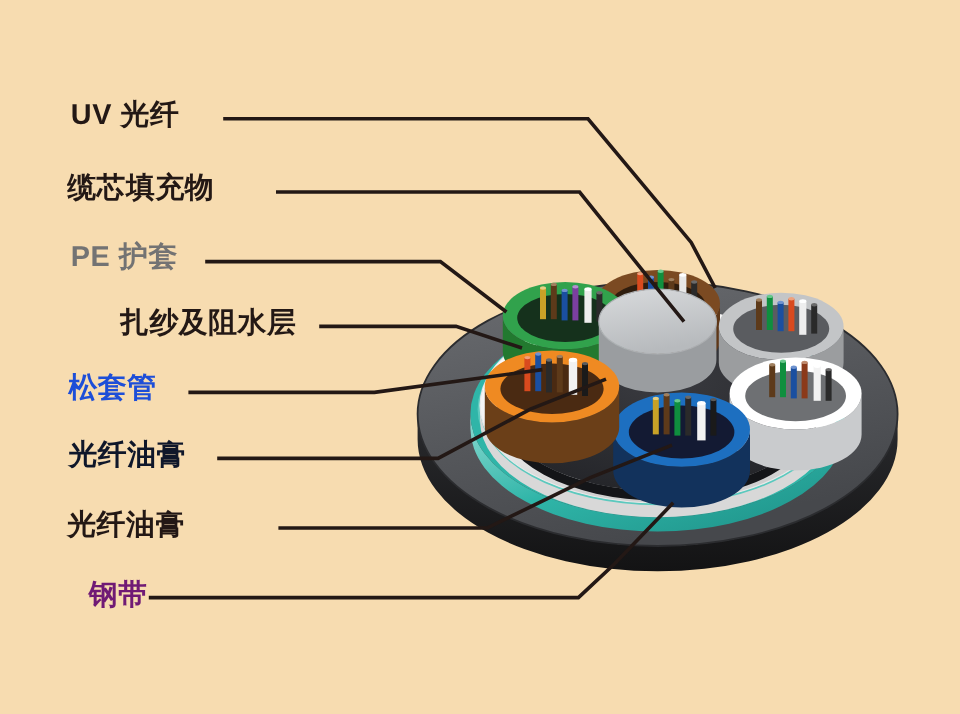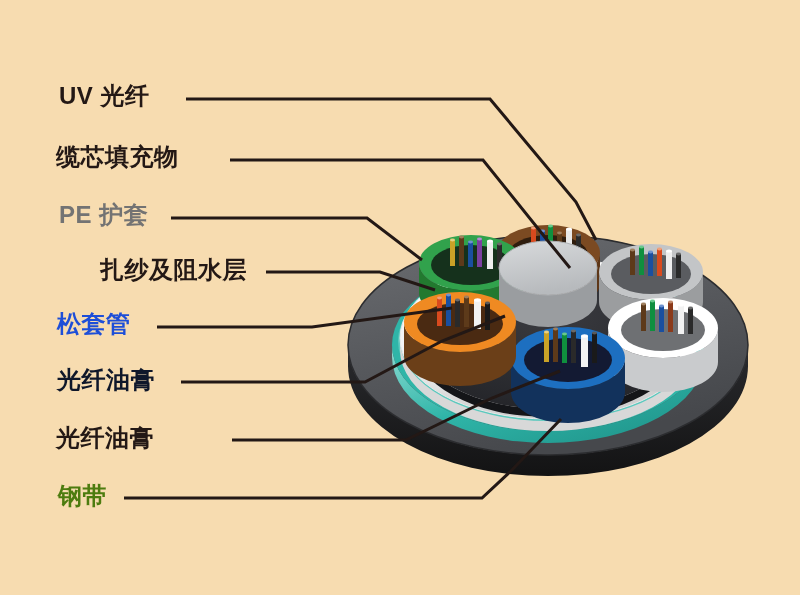--- a/index.html
+++ b/index.html
@@ -238,16 +238,16 @@
   </svg>
 
   <div id="callout-labels">
       <div class="callout-label" style="left: 59px; top: 84px; color: rgb(35, 24, 21);">UV 光纤</div>
       <div class="callout-label" style="left: 56px; top: 145px; color: rgb(35, 24, 21);">缆芯填充物</div>
       <div class="callout-label" style="left: 59px; top: 203px; color: #737373;">PE 护套</div>
       <div class="callout-label" style="left: 56px; top: 258px; color: rgb(35, 24, 21); margin-left: 44px;">扎纱及阻水层</div>
       <div class="callout-label" style="left: 57px; top: 312px; color: #1d4ed8;">松套管</div>
       <div class="callout-label" style="left: 57px; top: 368px; color: #0f172a;">光纤油膏</div>
       <div class="callout-label" style="left: 56px; top: 426px; color: rgb(35, 24, 21);">光纤油膏</div>
-      <div class="callout-label" style="left: 58px; top: 484px; color: #4d7c0f;">钢带</div>
+      <div class="callout-label" style="left: 74px; top: 484px; color: #701a75;">钢带</div>
     </div>
 
 </div>
 
 </body></html>

